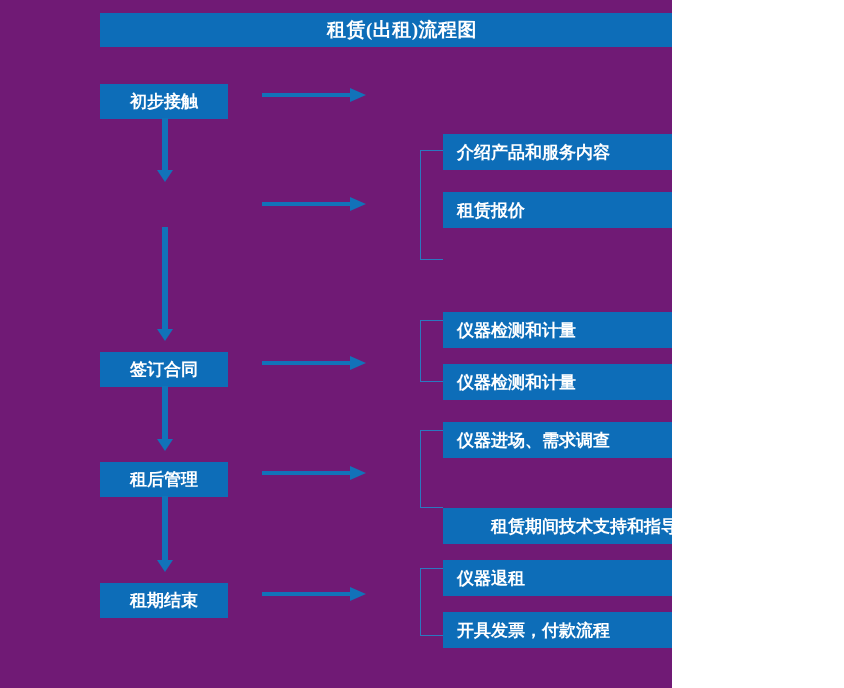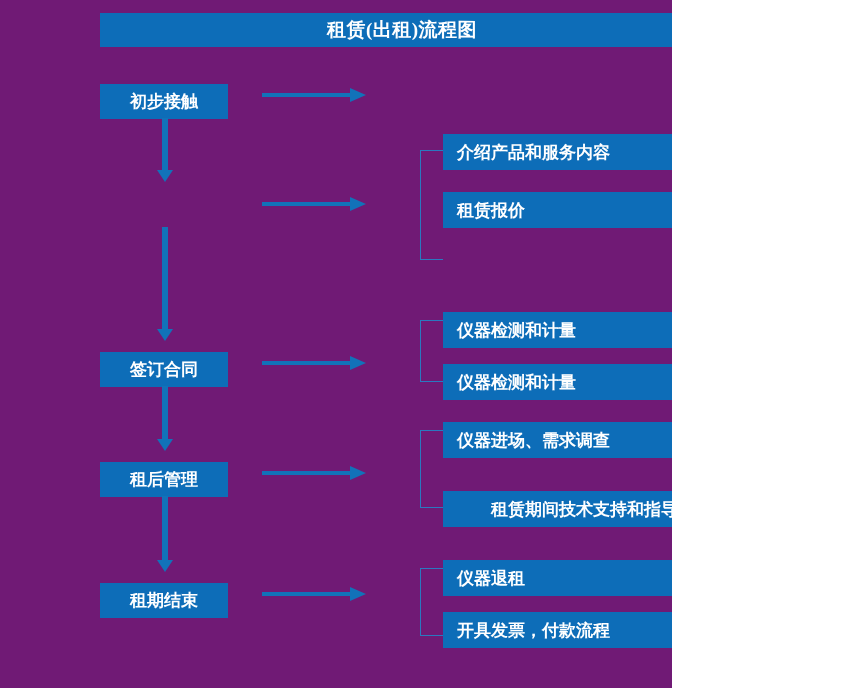--- a/index.html
+++ b/index.html
@@ -183,17 +183,17 @@
   <div class="bracket" style="top:150px; height:110px;"></div>
   <div class="bracket" style="top:320px; height:62px;"></div>
   <div class="bracket" style="top:430px; height:78px;"></div>
   <div class="bracket" style="top:568px; height:68px;"></div>
 
   <div class="detail-box" style="top:134px;">介绍产品和服务内容</div>
   <div class="detail-box" style="top:186px;margin-top:6px;">租赁报价</div>
   <div class="detail-box" style="top:312px;">仪器检测和计量</div>
   <div class="detail-box" style="top:364px;">仪器检测和计量</div>
   <div class="detail-box" style="top:422px;">仪器进场、需求调查</div>
-  <div class="detail-box" style="top:491px;padding-left:48px;">租赁期间技术支持和指导</div>
+  <div class="detail-box" style="top:508px;padding-left:48px;">租赁期间技术支持和指导</div>
   <div class="detail-box" style="top:560px;">仪器退租</div>
   <div class="detail-box" style="top:612px;">开具发票，付款流程</div>
 
 </div>
 
 </body></html>

